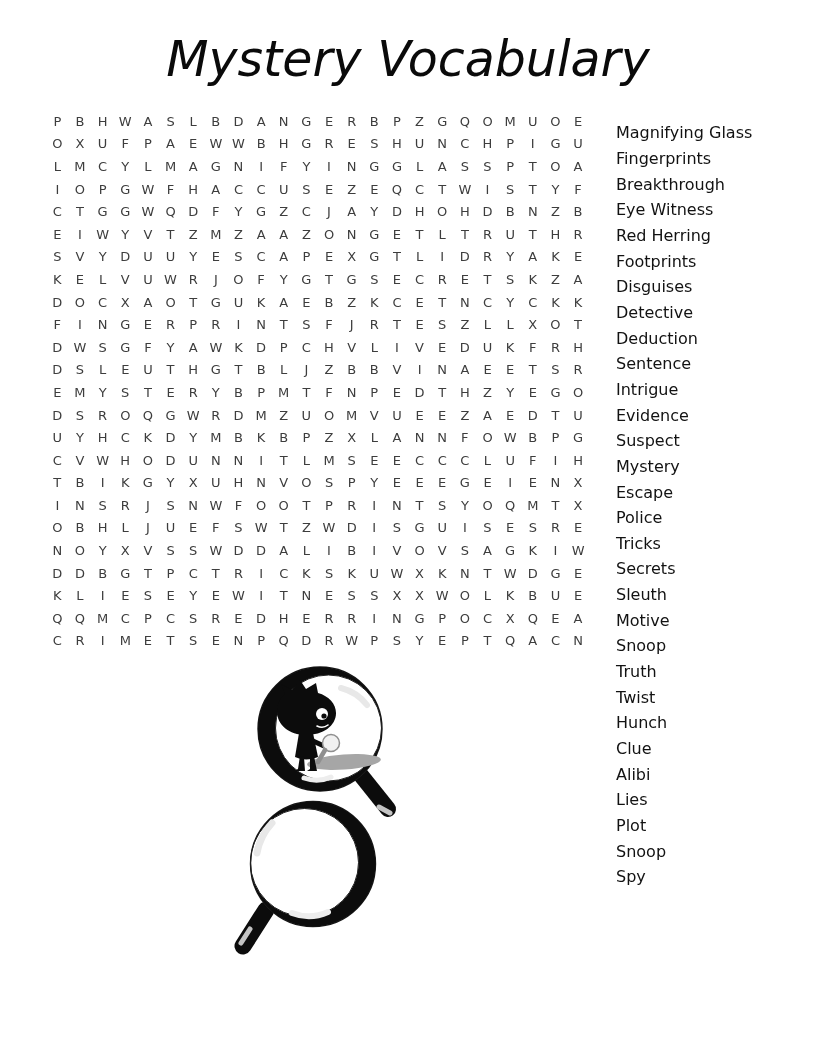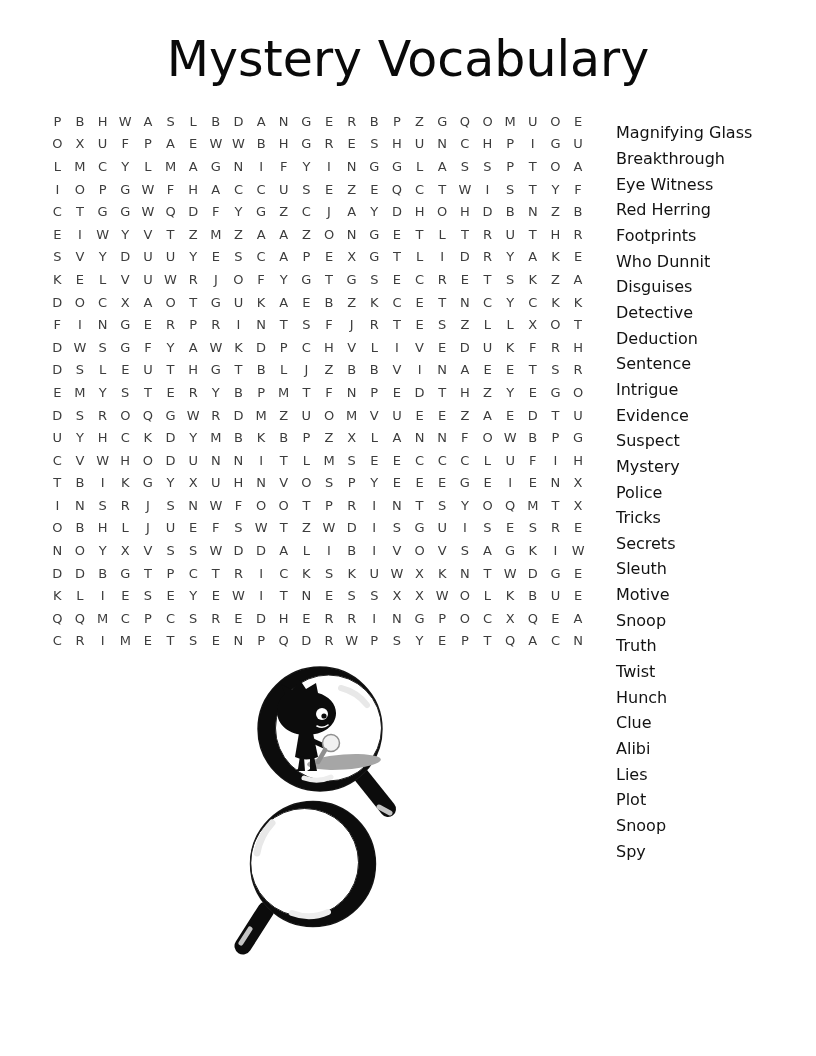--- a/index.html
+++ b/index.html
@@ -9,21 +9,21 @@
   html,body{margin:0;padding:0;}
   body{
     width:816px;height:1056px;background:var(--background);
     font-family:"DejaVu Sans","Liberation Sans",sans-serif;
     position:relative;overflow:hidden;
   }
   .page{position:absolute;inset:0;}
   .title{
     position:absolute;top:35px;left:0;width:816px;margin:0;
     text-align:center;font-size:49px;font-weight:400;line-height:1;
-    color:var(--title-text);letter-spacing:0px;
+    color:var(--title-text);letter-spacing:0px;font-style:italic;
   }
   .grid{
     position:absolute;left:46px;top:110px;
     display:grid;grid-template-columns:repeat(24,22.65px);grid-auto-rows:22.6px;
   }
   .cell{
     display:flex;align-items:center;justify-content:center;
     font-size:13px;color:var(--grid-text);
   }
   .words{
@@ -616,33 +616,34 @@
       <span class="cell">P</span>
       <span class="cell">T</span>
       <span class="cell">Q</span>
       <span class="cell">A</span>
       <span class="cell">C</span>
       <span class="cell">N</span>
     </div>
 
   <ul class="words" id="word-list">
       <li>Magnifying Glass</li>
+      <li>Fingerprints</li>
       <li>Breakthrough</li>
       <li>Eye Witness</li>
       <li>Red Herring</li>
       <li>Footprints</li>
-      <li>Who Dunnit</li>
       <li>Disguises</li>
       <li>Detective</li>
       <li>Deduction</li>
       <li>Sentence</li>
       <li>Intrigue</li>
       <li>Evidence</li>
       <li>Suspect</li>
       <li>Mystery</li>
+      <li>Escape</li>
       <li>Police</li>
       <li>Tricks</li>
       <li>Secrets</li>
       <li>Sleuth</li>
       <li>Motive</li>
       <li>Snoop</li>
       <li>Truth</li>
       <li>Twist</li>
       <li>Hunch</li>
       <li>Clue</li>

